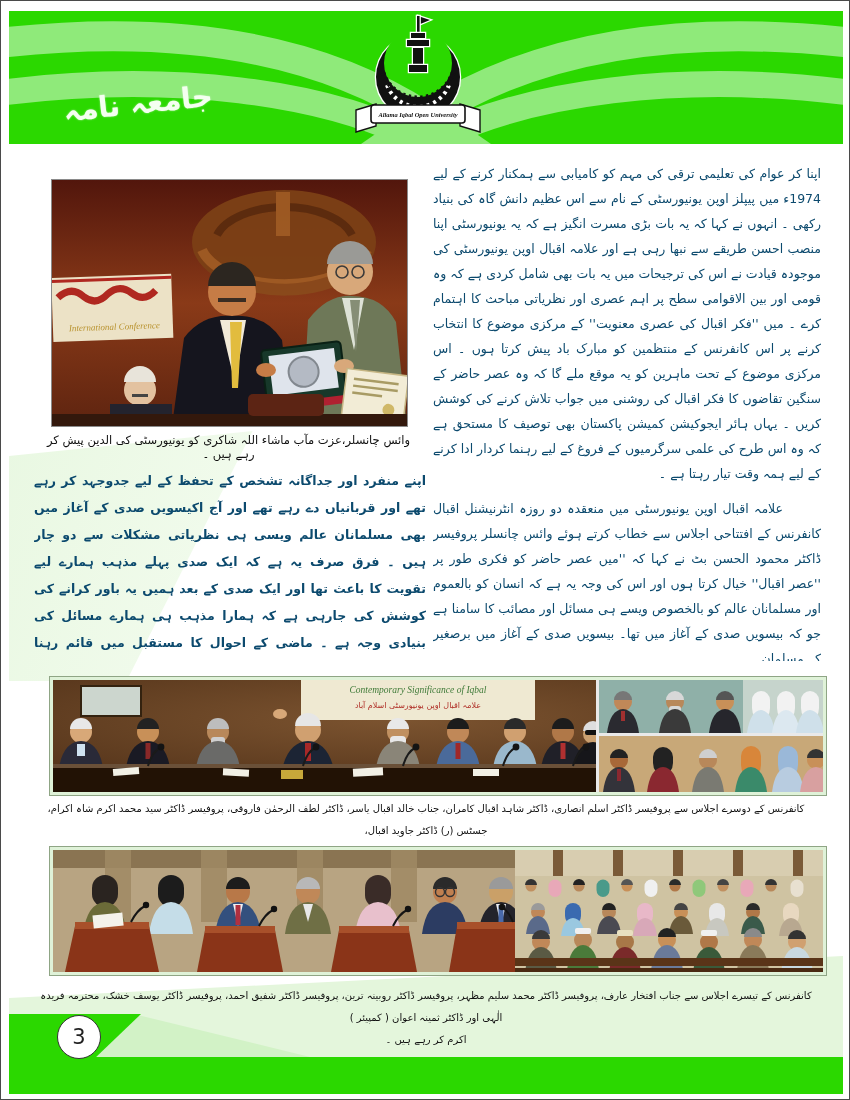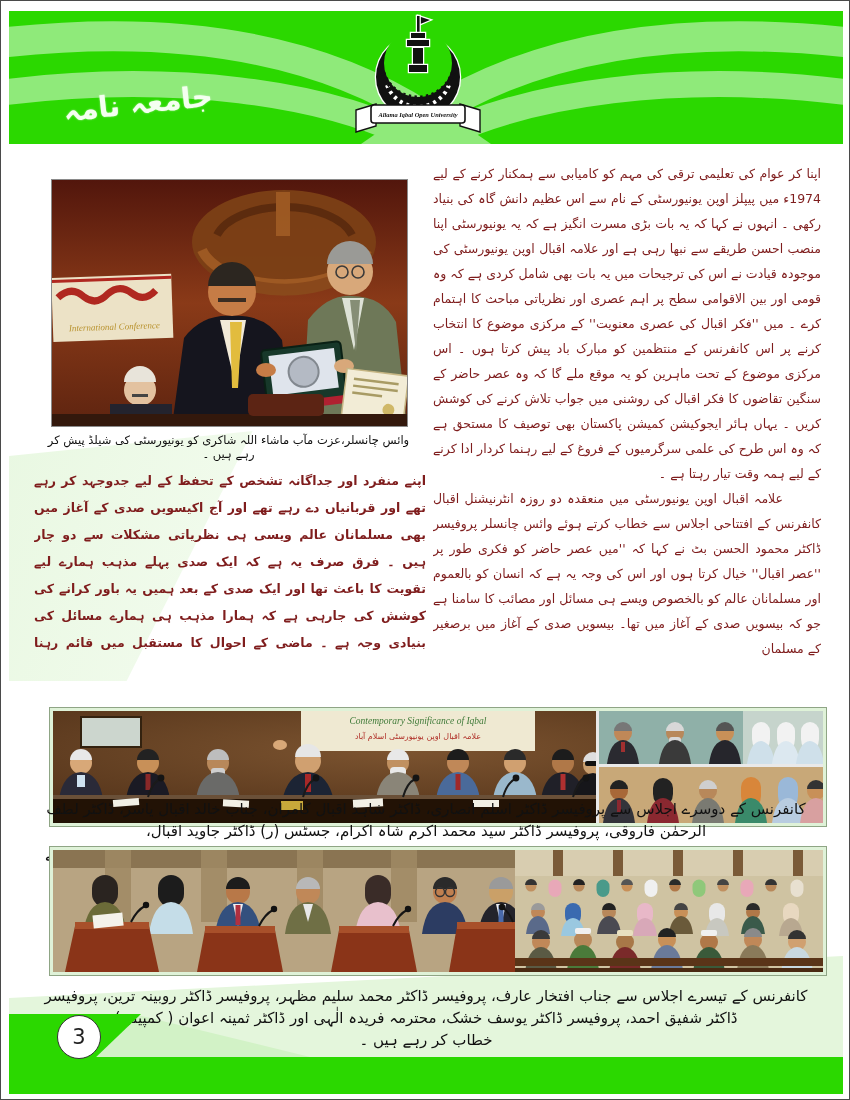--- a/index.html
+++ b/index.html
@@ -22,45 +22,45 @@
     background:linear-gradient(110deg,#e9f8e2,#f4fcf0 70%);
     clip-path:polygon(0 10%,58% 0,28% 100%,0 100%);
   }
   .bg-band-bottom{
     position:absolute;left:8px;top:955px;width:834px;height:101px;z-index:0;
     background:linear-gradient(100deg,#e2f6d9,#eefaе8 60%,#e2f6d9);
     background-color:#e4f6dc;
     clip-path:polygon(0 42px,100% 0,100% 100%,0 100%);
   }
   
-  .col{position:absolute;direction:rtl;text-align:justify;color:#7f1d1d;z-index:1;}
+  .col{position:absolute;direction:rtl;text-align:justify;color:#0c4a6e;z-index:1;}
   .col-right{left:432px;top:160px;width:388px;height:500px;overflow:hidden;
     font-size:12.5px;line-height:25px;}
   .col-right p{margin:0;}
-  .col-right p + p{}
+  .col-right p + p{margin-top:10px;}
   .col-right .indent{text-indent:38px;}
   .col-left{left:33px;top:466px;width:392px;height:196px;overflow:hidden;
     font-size:12.5px;line-height:27px;font-weight:bold;}
   .col-left p{margin:0;}
   
   .award-photo{position:absolute;left:50px;top:178px;width:355px;height:246px;
     border:1px solid #8a8a8a;z-index:1;}
   .photo-caption{
     position:absolute;left:40px;top:432px;width:375px;text-align:center;
     direction:rtl;font-size:11.5px;color:#111;z-index:1;
   }
   
   .strip{position:absolute;left:48px;width:770px;background:#dff2d8;
     padding:3px;border:1px solid #8fa585;z-index:1;}
-  .strip1{top:675px;margin-top:31px;}
+  .strip1{top:675px;}
   .strip2{top:845px;}
   .strip svg{display:block;}
   .strip-caption{
     position:absolute;left:30px;width:790px;text-align:center;direction:rtl;
-    font-size:15px;line-height:22px;color:#111;z-index:1;
+    font-size:10px;line-height:22px;color:#111;z-index:1;
   }
   .strip1-caption{top:797px;}
   .strip2-caption{top:984px;text-align:center;}
   
   .footer-parallelogram{
     position:absolute;left:8px;top:1013px;width:132px;height:43px;z-index:1;
     background:#2bd800;clip-path:polygon(0 0,100% 0,66% 100%,0 100%);
   }
   .footer-pale-triangle{
     position:absolute;left:94px;top:1013px;width:215px;height:43px;z-index:0;
@@ -187,21 +187,21 @@
         <rect x="300" y="200" width="45" height="2.5" fill="#a89b64"></rect>
         <rect x="300" y="207" width="45" height="2.5" fill="#a89b64"></rect>
         <rect x="300" y="214" width="30" height="2.5" fill="#a89b64"></rect>
         <circle cx="338" cy="228" r="6" fill="#d0b868"></circle>
       </g>
       <rect x="0" y="234" width="355" height="12" fill="#33180c"></rect>
       <rect x="196" y="214" width="76" height="22" rx="5" fill="#5c2414"></rect>
     </svg>
   </div>
 
-  <div class="photo-caption">وائس چانسلر،عزت مآب ماشاء اللہ شاکری کو یونیورسٹی کی شیلڈ پیش کر رہے ہیں ۔</div>
+  <div class="photo-caption">وائس چانسلر،عزت مآب ماشاء اللہ شاکری کو یونیورسٹی کی الدین پیش کر رہے ہیں ۔</div>
 
   <div class="col col-right">
     <p>اپنا کر عوام کی تعلیمی ترقی کی مہم کو کامیابی سے ہمکنار کرنے کے لیے 1974ء میں پیپلز اوپن یونیورسٹی کے نام سے اس عظیم دانش گاہ کی بنیاد رکھی ۔ انہوں نے کہا کہ یہ بات بڑی مسرت انگیز ہے کہ یہ یونیورسٹی اپنا منصب احسن طریقے سے نبھا رہی ہے اور علامہ اقبال اوپن یونیورسٹی کی موجودہ قیادت نے اس کی ترجیحات میں یہ بات بھی شامل کردی ہے کہ وہ قومی اور بین الاقوامی سطح پر اہم عصری اور نظریاتی مباحث کا اہتمام کرے ۔ میں ''فکر اقبال کی عصری معنویت'' کے مرکزی موضوع کا انتخاب کرنے پر اس کانفرنس کے منتظمین کو مبارک باد پیش کرتا ہوں ۔ اس مرکزی موضوع کے تحت ماہرین کو یہ موقع ملے گا کہ وہ عصر حاضر کے سنگین تقاضوں کا فکر اقبال کی روشنی میں جواب تلاش کرنے کی کوشش کریں ۔ یہاں ہائر ایجوکیشن کمیشن پاکستان بھی توصیف کا مستحق ہے کہ وہ اس طرح کی علمی سرگرمیوں کے فروغ کے لیے رہنما کردار ادا کرنے کے لیے ہمہ وقت تیار رہتا ہے ۔</p>
     <p class="indent">علامہ اقبال اوپن یونیورسٹی میں منعقدہ دو روزہ انٹرنیشنل اقبال کانفرنس کے افتتاحی اجلاس سے خطاب کرتے ہوئے وائس چانسلر پروفیسر ڈاکٹر محمود الحسن بٹ نے کہا کہ ''میں عصر حاضر کو فکری طور پر ''عصر اقبال'' خیال کرتا ہوں اور اس کی وجہ یہ ہے کہ انسان کو بالعموم اور مسلمانان عالم کو بالخصوص ویسے ہی مسائل اور مصائب کا سامنا ہے جو کہ بیسویں صدی کے آغاز میں تھا۔ بیسویں صدی کے آغاز میں برصغیر کے مسلمان</p>
   </div>
 
   <div class="col col-left">
     <p>اپنے منفرد اور جداگانہ تشخص کے تحفظ کے لیے جدوجہد کر رہے تھے اور قربانیاں دے رہے تھے اور آج اکیسویں صدی کے آغاز میں بھی مسلمانان عالم ویسی ہی نظریاتی مشکلات سے دو چار ہیں ۔ فرق صرف یہ ہے کہ ایک صدی پہلے مذہب ہمارے لیے تقویت کا باعث تھا اور ایک صدی کے بعد ہمیں یہ باور کرانے کی کوشش کی جارہی ہے کہ ہمارا مذہب ہی ہمارے مسائل کی بنیادی وجہ ہے ۔ ماضی کے احوال کا مستقبل میں قائم رہنا کوئی خوش کن اور امید افزا بات تو نہیں ہے لیکن ایک صدی کے بعد بھی ہمارا یہ شکوہ</p>
   </div>
 
@@ -603,21 +603,21 @@
             </g>
         </g>
         <rect x="462" y="108" width="308" height="8" fill="#5a3418"></rect>
         <rect x="462" y="118" width="308" height="4" fill="#4a2a12"></rect>
       </g>
     </svg>
   </div>
 
   <div class="strip-caption strip2-caption">
     <div>کانفرنس کے تیسرے اجلاس سے جناب افتخار عارف، پروفیسر ڈاکٹر محمد سلیم مظہر، پروفیسر ڈاکٹر روبینہ ترین، پروفیسر ڈاکٹر شفیق احمد، پروفیسر ڈاکٹر یوسف خشک، محترمہ فریدہ الٰہی اور ڈاکٹر ثمینہ اعوان ( کمپیئر )</div>
-    <div>خطاب کر رہے ہیں ۔</div>
+    <div>اکرم کر رہے ہیں ۔</div>
   </div>
 
   <div class="footer-pale-triangle"></div>
   <div class="footer-parallelogram"></div>
   <div class="footer-band"></div>
   <div class="page-number-circle">
     <span>3</span>
   </div>
 
 </div>

